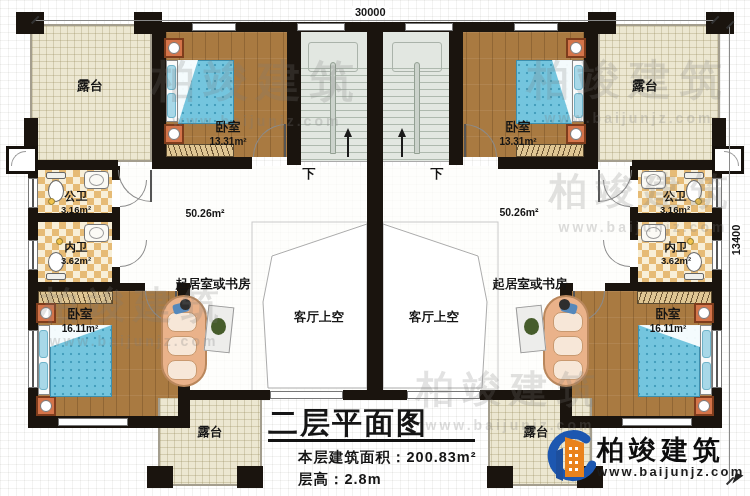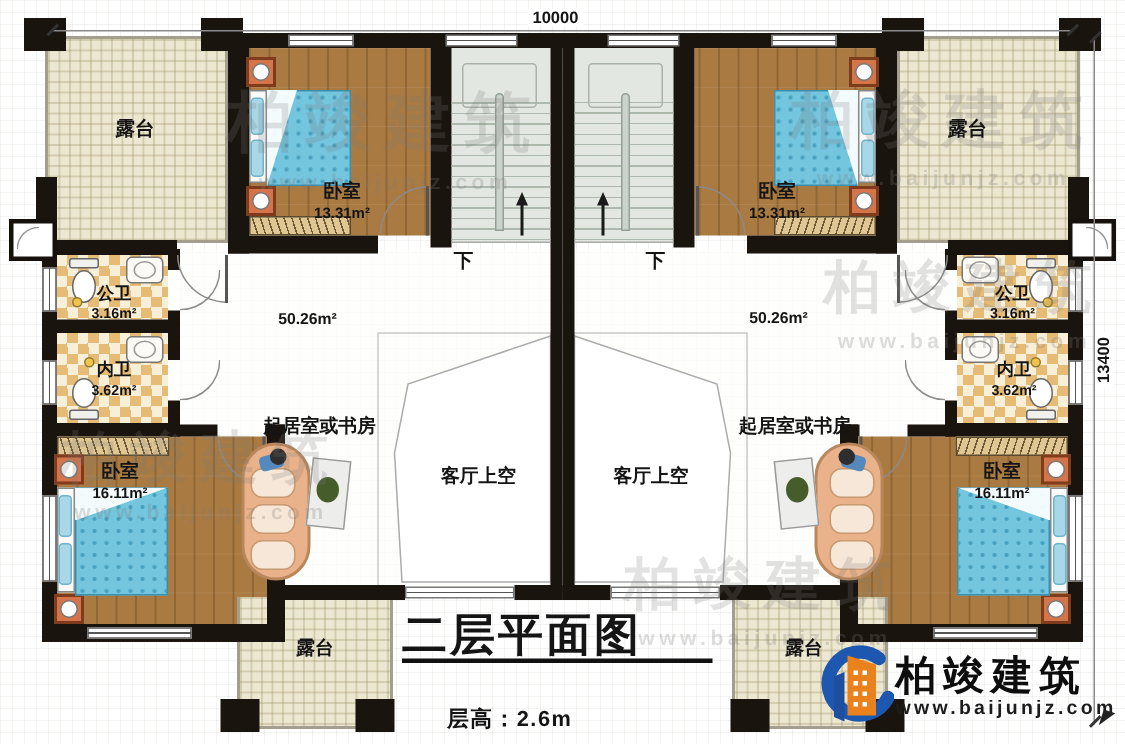--- a/index.html
+++ b/index.html
@@ -282,21 +282,21 @@
     <div class="cushion" style="left:167px;top:360px;width:30px;height:20px;"></div>
     <div class="person-body" style="left:173px;top:303px;width:16px;height:10px;"></div>
     <div class="person-head" style="left:180px;top:299px;width:11px;height:11px;"></div>
     <div class="table" style="left:206px;top:306px;width:26px;height:46px;"></div>
     <div class="plant" style="left:211px;top:318px;width:15px;height:17px;"></div>
   </div>
 
   <div class="dimline" style="left:35px;top:20px;width:680px;height:1px;"></div>
   <div class="tick" style="left:30px;top:19px;"></div>
   <div class="tick" style="left:710px;top:19px;"></div>
-  <div class="dimtext" style="left:352px;top:6px;">10000</div>
+  <div class="dimtext" style="left:352px;top:6px;">30000</div>
   <div class="dimline" style="left:729px;top:25px;width:1px;height:458px;"></div>
   <div class="tick" style="left:725px;top:24px;"></div>
   <div class="tick" style="left:725px;top:480px;"></div>
   <div class="dimtext" style="left:718px;top:234px;transform:rotate(-90deg);">13400</div>
 
   <div class="wm" style="left:126px;top:52px;width:262px;">
     <span class="wm-cn" style="font-size:44px;">柏竣建筑</span>
     <span class="wm-url">www.baijunjz.com</span>
   </div>
   <div class="wm" style="left:512px;top:52px;width:234px;">
@@ -358,22 +358,25 @@
     <span>卧室</span><br>
     <span style="font-size:10px;">16.11m²</span>
   </div>
   <div class="lbl" style="left:210px;top:426px;font-size:12.5px;">露台</div>
   <div class="lbl" style="left:536px;top:426px;font-size:12.5px;">露台</div>
 
   <div class="titleblock-title">
     <span>二层平面图</span>
   </div>
   <div class="titleblock-rule"></div>
+  <div class="tb-line" style="left:298px;top:448px;">
+    <span>本层建筑面积：</span><span>200.83m²</span>
+  </div>
   <div class="tb-line" style="left:298px;top:470px;">
-    <span>层高：</span><span>2.6m</span>
+    <span>层高：</span><span>2.8m</span>
   </div>
 
   <svg style="position:absolute;left:542px;top:427px;" width="54" height="62" viewBox="0 0 54 62">
     <path d="M 44 12 A 21 21 0 1 0 50 38" stroke="#1d57b0" stroke-width="9" fill="none" stroke-linecap="round"></path>
     <polygon points="14,24 21,21 21,54 14,51" fill="#1d4f9e"></polygon>
     <polygon points="23,10 42,16 42,50 23,50" fill="#e9821c"></polygon>
     <g fill="#ffffff">
       <rect x="27" y="20" width="3" height="3"></rect>
         <rect x="33" y="20" width="3" height="3"></rect>
       <rect x="27" y="27" width="3" height="3"></rect>

